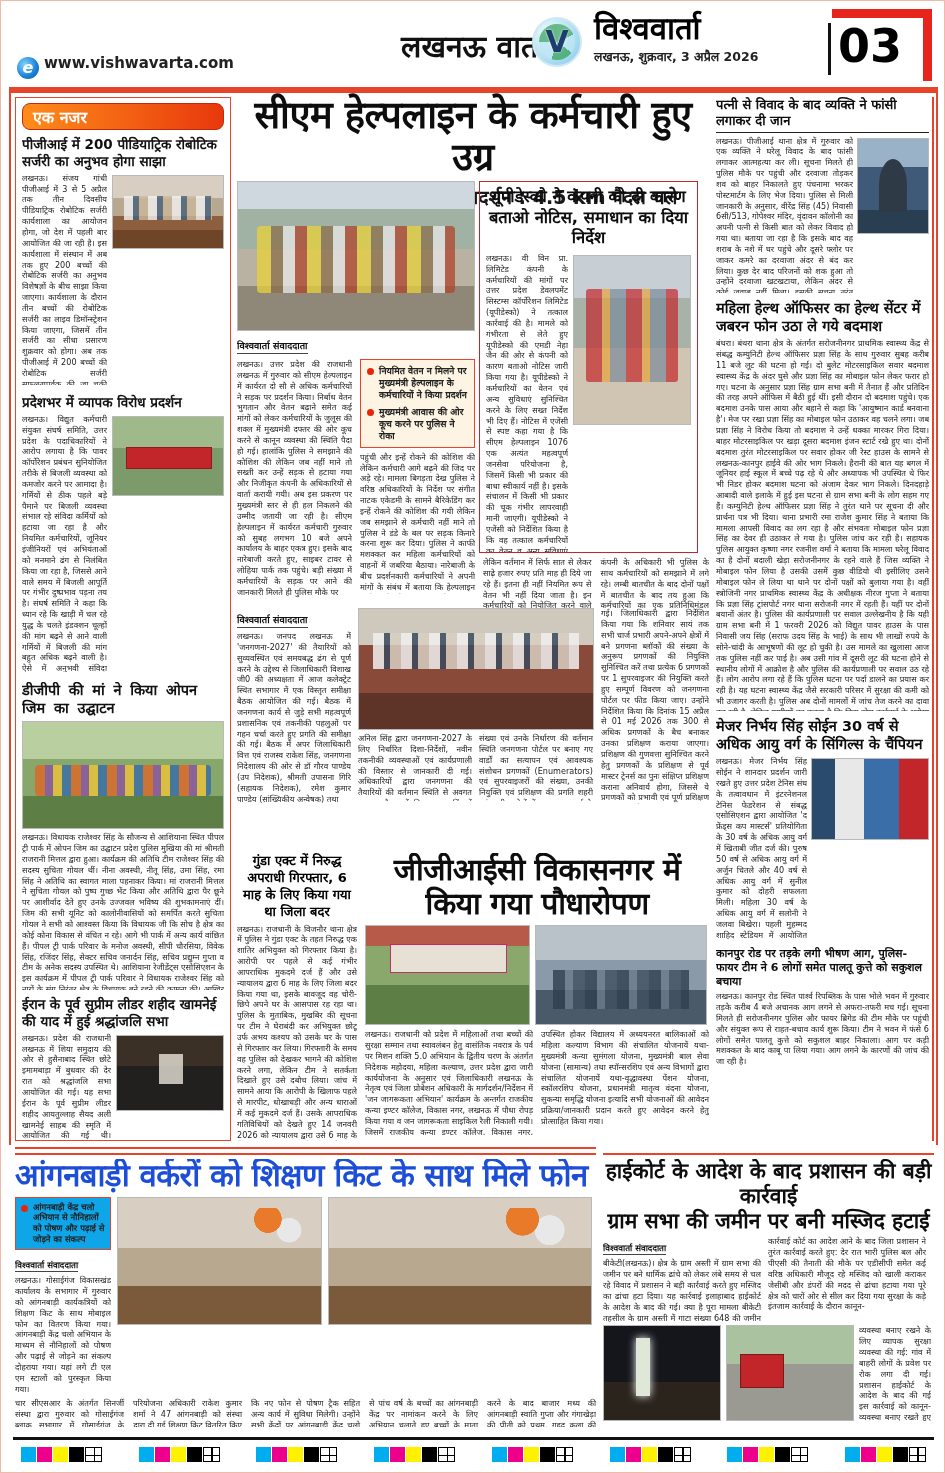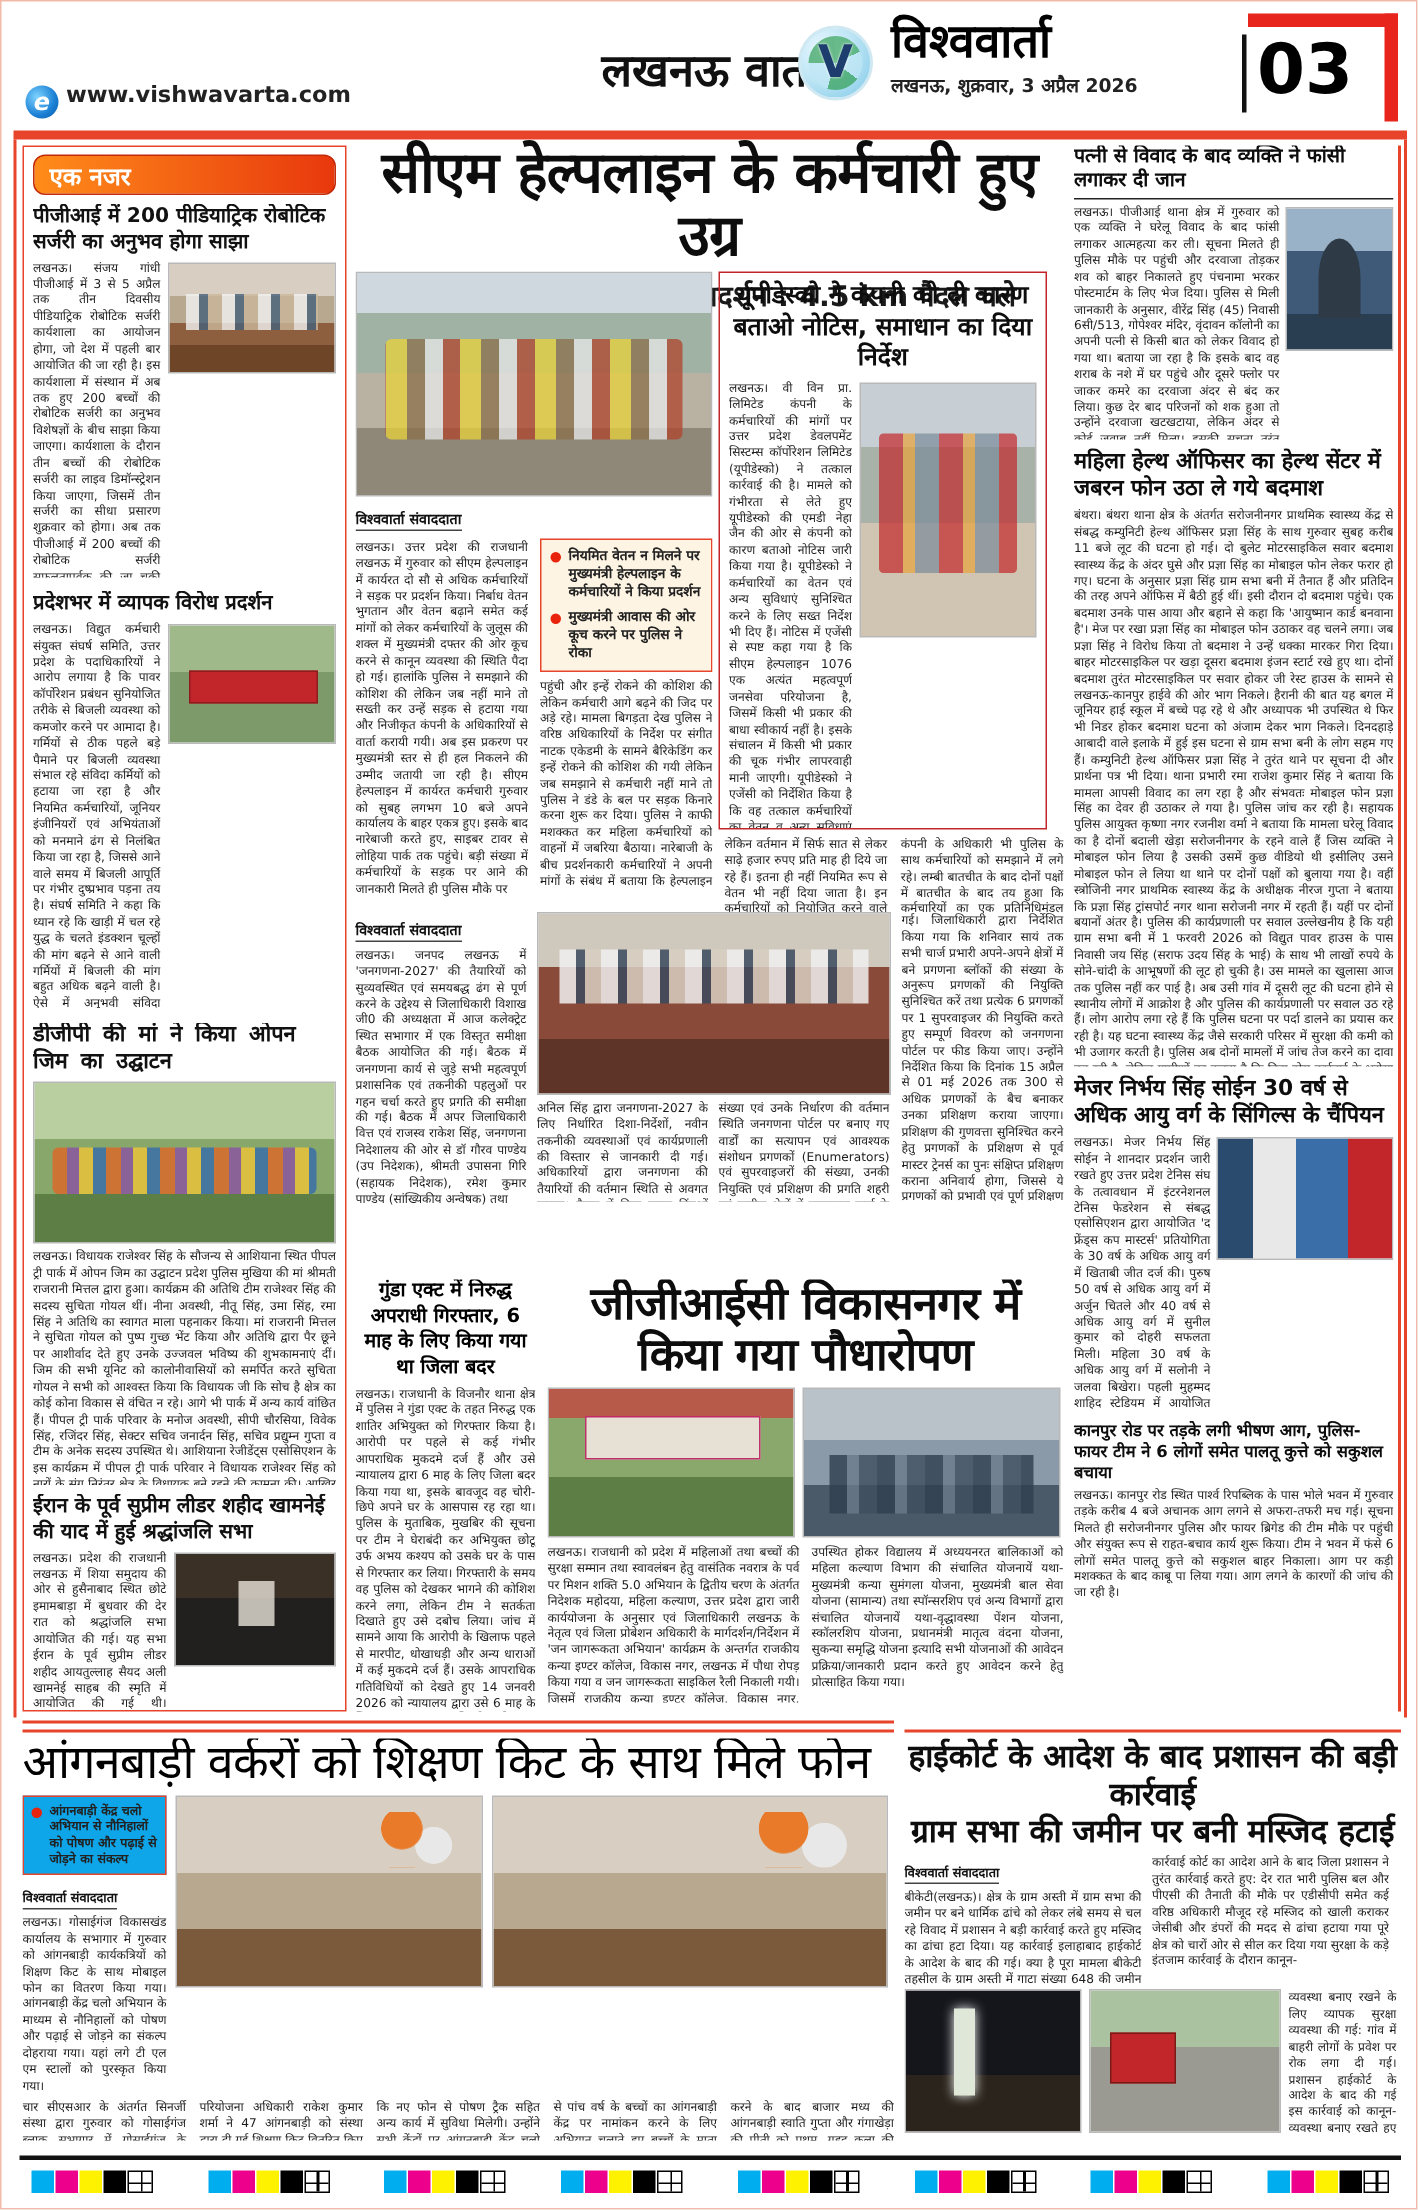--- a/index.html
+++ b/index.html
@@ -130,21 +130,21 @@
   .r-photo { float:right; width:72px; height:96px; margin:2px 0 3px 4px; }
   .r-story { margin-bottom:6px; overflow:hidden; }
   .tennis-photo { float:right; width:118px; height:82px; margin:2px 0 3px 4px; }
 
   
   .band-sep1 { position:absolute; left:14px; top:1146px; width:581px; height:2px; background:#e8442c; }
   .band-sep2 { position:absolute; left:14px; top:1152px; width:581px; height:2px; background:#e8442c; }
   .band-sep3 { position:absolute; left:602px; top:1152px; width:331px; height:2px; background:#e8442c; }
 
   .angan { position:absolute; left:14px; top:1158px; width:581px; height:268px; overflow:hidden; }
-  .angan-hl { font-size:31px; font-weight:normal; color:#000000; letter-spacing:-.5px; line-height:1.05; }
+  .angan-hl { font-size:31px; font-weight:bold; color:#1d4ed8; letter-spacing:-.5px; line-height:1.05; }
   .angan-row { display:flex; gap:6px; margin-top:5px; }
   .angan-intro { width:96px; }
   .angan-box { border:1.5px solid #e8442c; background:#0ea5e9; padding:4px 5px; margin-bottom:3px; }
   .angan-box .hl-item { font-size:8.4px; margin-bottom:0; }
   .angan-ph1 { width:205px; height:128px; }
   .angan-ph2 { width:264px; height:128px; }
   .angan-cols { margin-top:5px; height:92px; }
 
   .mosque { position:absolute; left:602px; top:1158px; width:331px; height:268px; overflow:hidden; }
   .mosque-hl { font-size:21px; font-weight:bold; text-align:center; line-height:1.18; color:#0d0d0d; }

